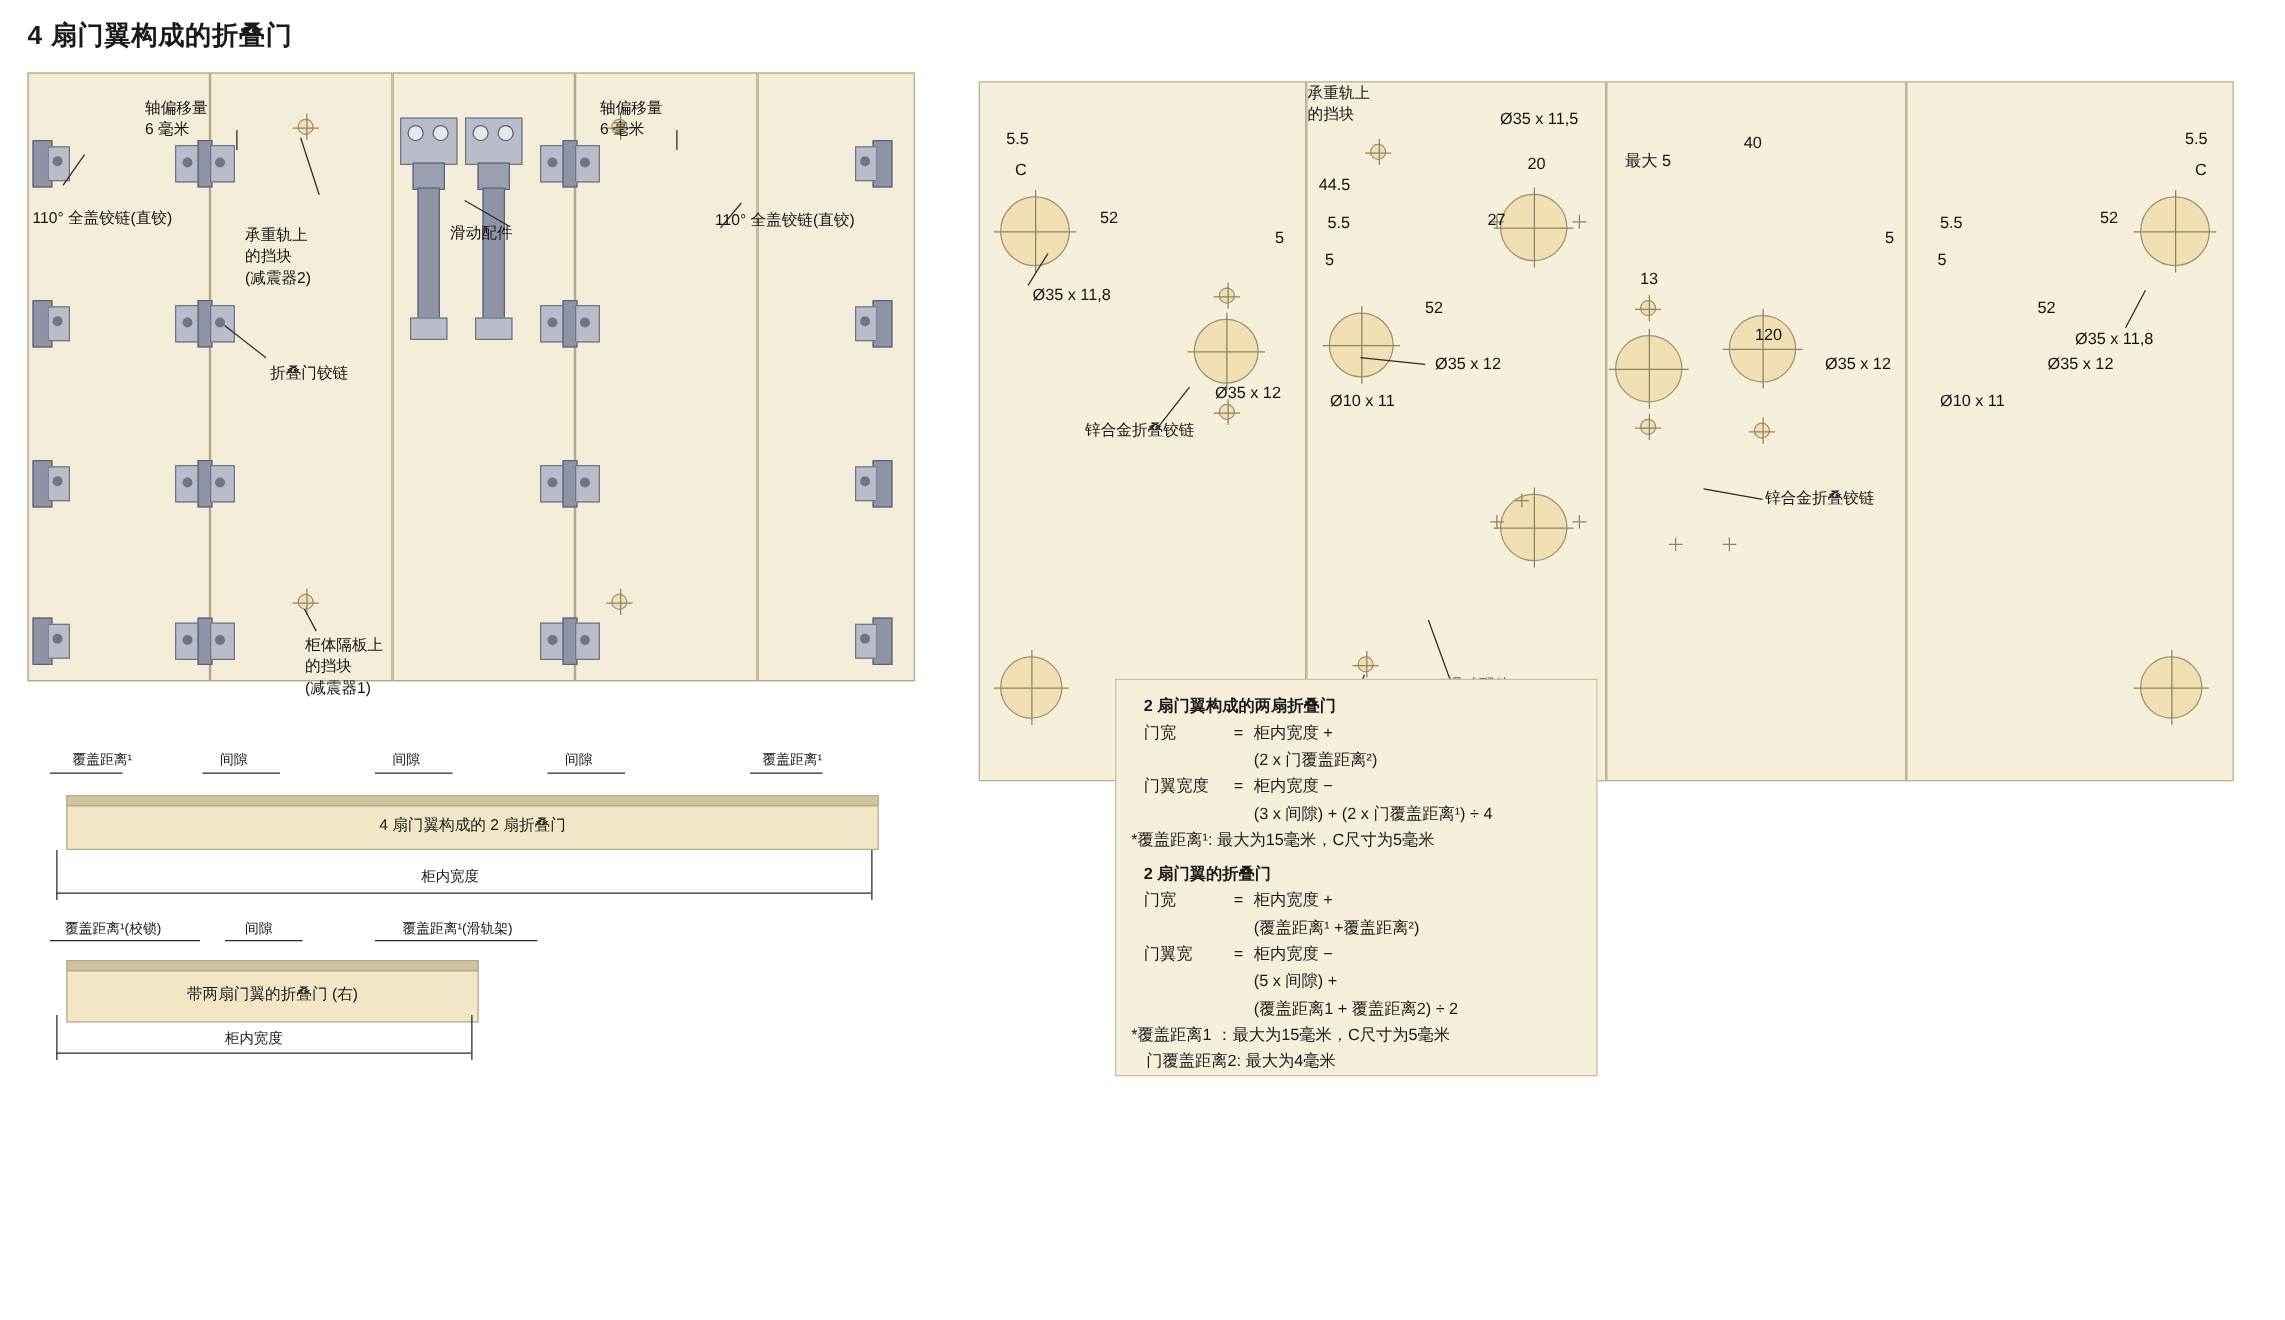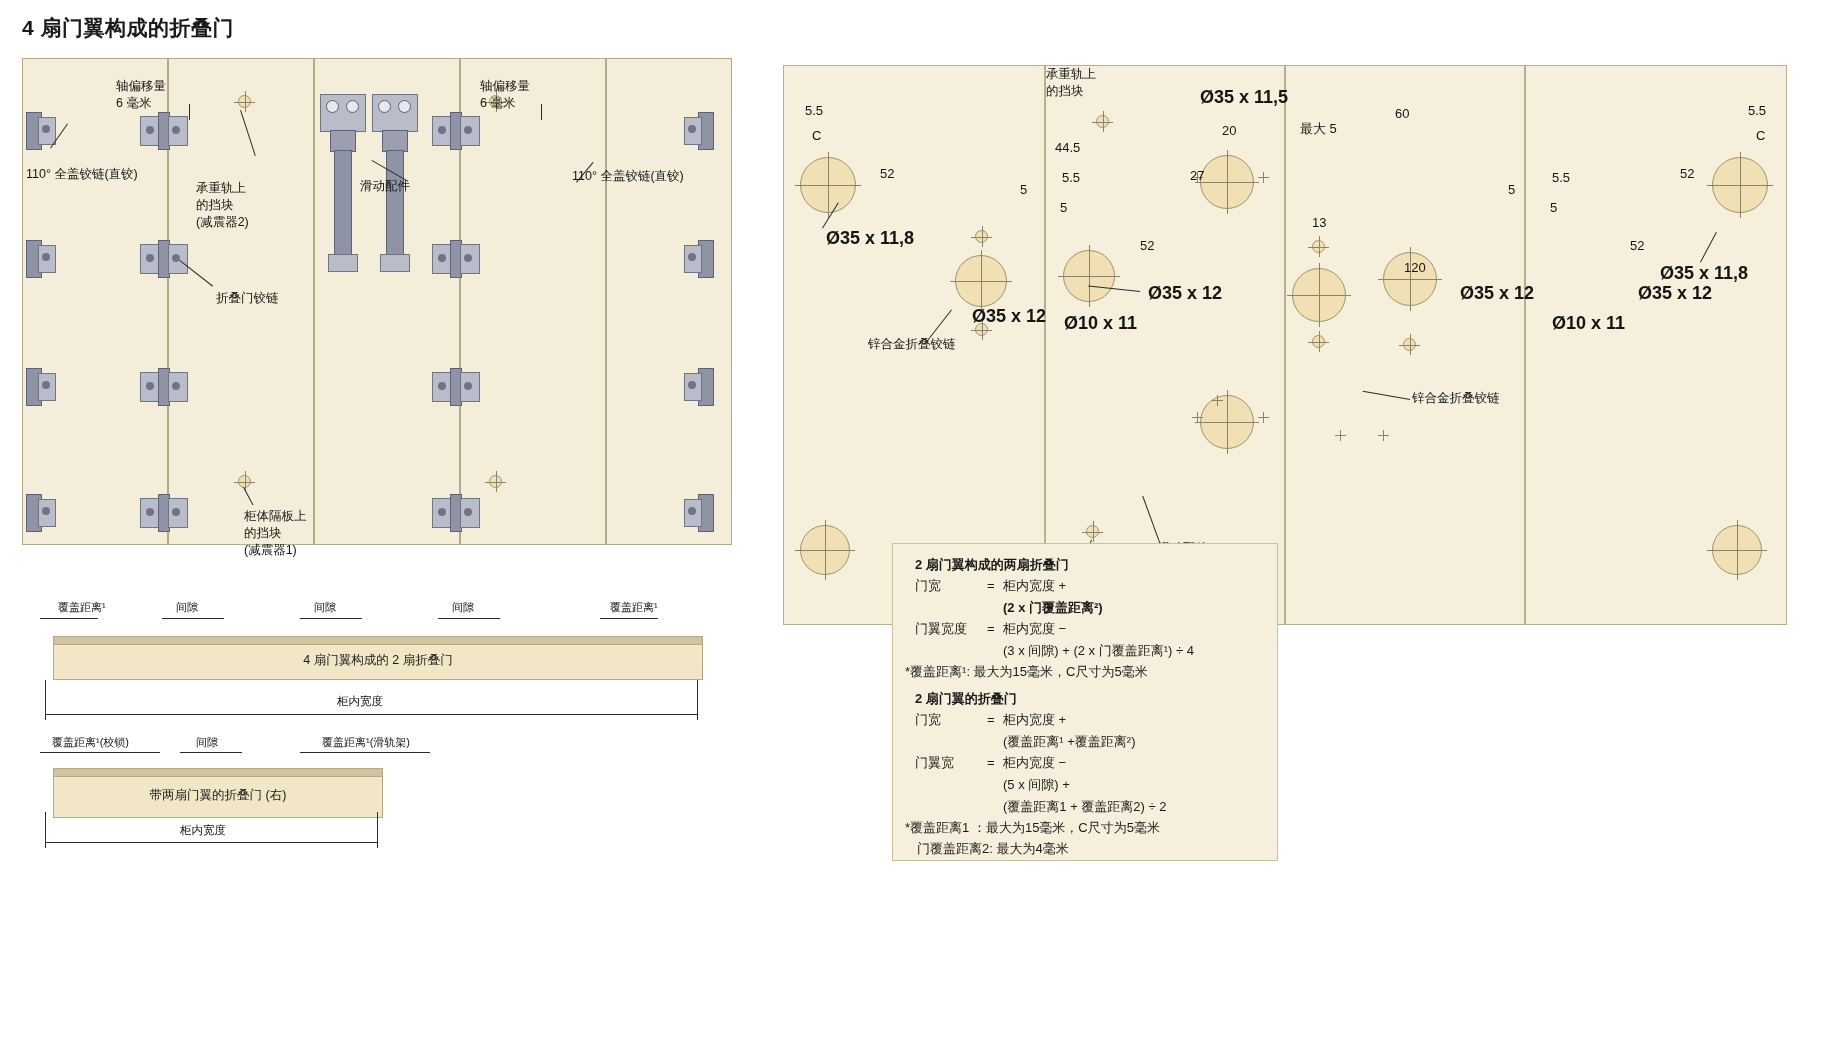--- a/index.html
+++ b/index.html
@@ -34,21 +34,21 @@
     line-height:1.35;
     color:#141414;
     white-space:nowrap;
   }
   .dim{
     position:absolute;
     font-size:13px;
     color:#141414;
     white-space:nowrap;
   }
-  .dim.b{font-weight:bold;font-size:18px;}
+  .dim.b{font-weight:normal;font-size:13px;}
   
   .hole{
     position:absolute;
     border-radius:50%;
     background:#f0e0b4;
     border:1px solid #9d9170;
     box-sizing:border-box;
   }
   .hole:before,.hole:after{
     content:"";position:absolute;background:#8d8266;
@@ -294,21 +294,21 @@
 <div class="dim" style="left:1060px;top:200px;"><span>5</span></div>
 <div class="dim" style="left:1140px;top:238px;"><span>52</span></div>
 <div class="dim b" style="left:972px;top:306px;"><span>Ø35 x 12</span></div>
 <div class="dim b" style="left:1148px;top:283px;"><span>Ø35 x 12</span></div>
 <div class="dim b" style="left:1064px;top:313px;"><span>Ø10 x 11</span></div>
 <div class="dim b" style="left:1200px;top:87px;"><span>Ø35 x 11,5</span></div>
 <div class="dim" style="left:1222px;top:123px;"><span>20</span></div>
 <div class="dim" style="left:1190px;top:168px;"><span>27</span></div>
 <div class="dim" style="left:1312px;top:215px;"><span>13</span></div>
 <div class="dim" style="left:1300px;top:120px;"><span>最大 5</span></div>
-<div class="dim" style="left:1395px;top:106px;"><span>60</span></div>
+<div class="dim" style="left:1395px;top:106px;"><span>40</span></div>
 <div class="dim" style="left:1404px;top:260px;"><span>120</span></div>
 <div class="dim" style="left:1508px;top:182px;"><span>5</span></div>
 <div class="dim" style="left:1552px;top:170px;"><span>5.5</span></div>
 <div class="dim" style="left:1550px;top:200px;"><span>5</span></div>
 <div class="dim" style="left:1630px;top:238px;"><span>52</span></div>
 <div class="dim b" style="left:1460px;top:283px;"><span>Ø35 x 12</span></div>
 <div class="dim b" style="left:1638px;top:283px;"><span>Ø35 x 12</span></div>
 <div class="dim b" style="left:1552px;top:313px;"><span>Ø10 x 11</span></div>
 <div class="dim" style="left:1748px;top:103px;"><span>5.5</span></div>
 <div class="dim" style="left:1756px;top:128px;"><span>C</span></div>
@@ -368,21 +368,21 @@
 <div class="abs dimline" style="left:45px;top:842px;width:332px;"></div>
 <div class="abs vln" style="left:45px;top:812px;height:36px;"></div>
 <div class="abs vln" style="left:377px;top:812px;height:36px;"></div>
 <div class="dim" style="left:180px;top:823px;font-size:11.5px;"><span>柜内宽度</span></div>
 
 <div class="abs" id="formula-box">
   <div class="sub">2 扇门翼构成的两扇折叠门</div>
   <div class="row">
     <span class="k">门宽</span><span class="eq">=</span><span>柜内宽度 +</span>
   </div>
-  <div class="row ind" style="margin-left:98px;font-weight:bold;">(2 x 门覆盖距离²)</div>
+  <div class="row ind" style="margin-left:98px;">(2 x 门覆盖距离²)</div>
   <div class="row">
     <span class="k">门翼宽度</span><span class="eq">=</span><span>柜内宽度 −</span>
   </div>
   <div class="row ind" style="margin-left:98px;">(3 x 间隙) + (2 x 门覆盖距离¹) ÷ 4</div>
   <div class="note">*覆盖距离¹: 最大为15毫米，C尺寸为5毫米</div>
   <div class="sub" style="margin-top:6px;">2 扇门翼的折叠门</div>
   <div class="row">
     <span class="k">门宽</span><span class="eq">=</span><span>柜内宽度 +</span>
   </div>
   <div class="row ind" style="margin-left:98px;">(覆盖距离¹ +覆盖距离²)</div>

